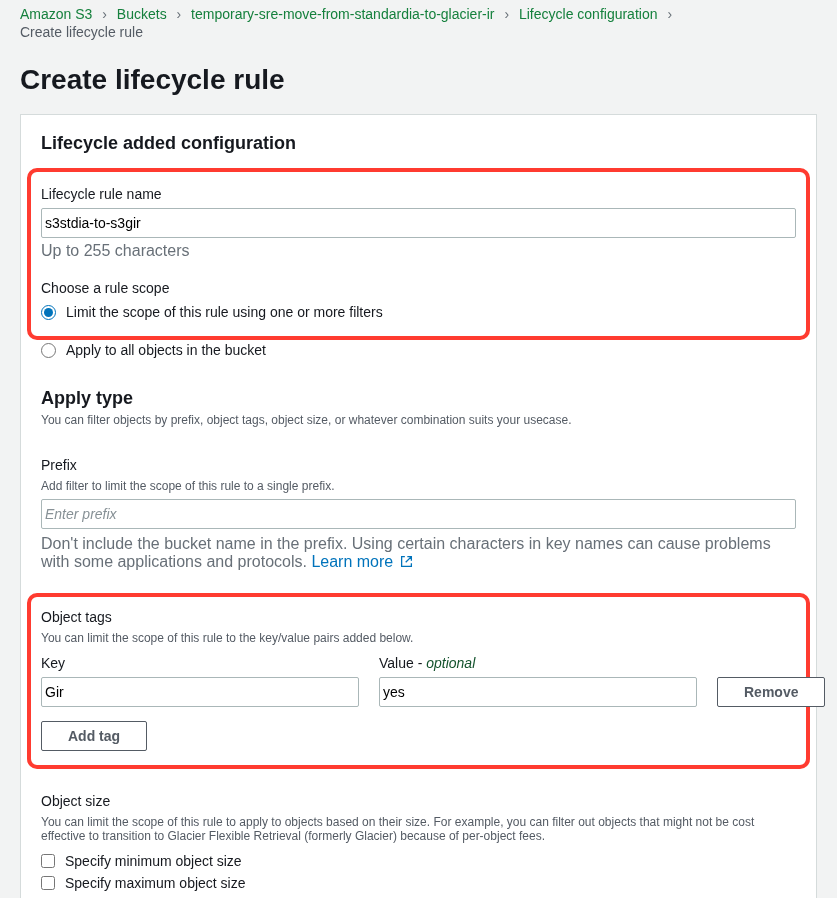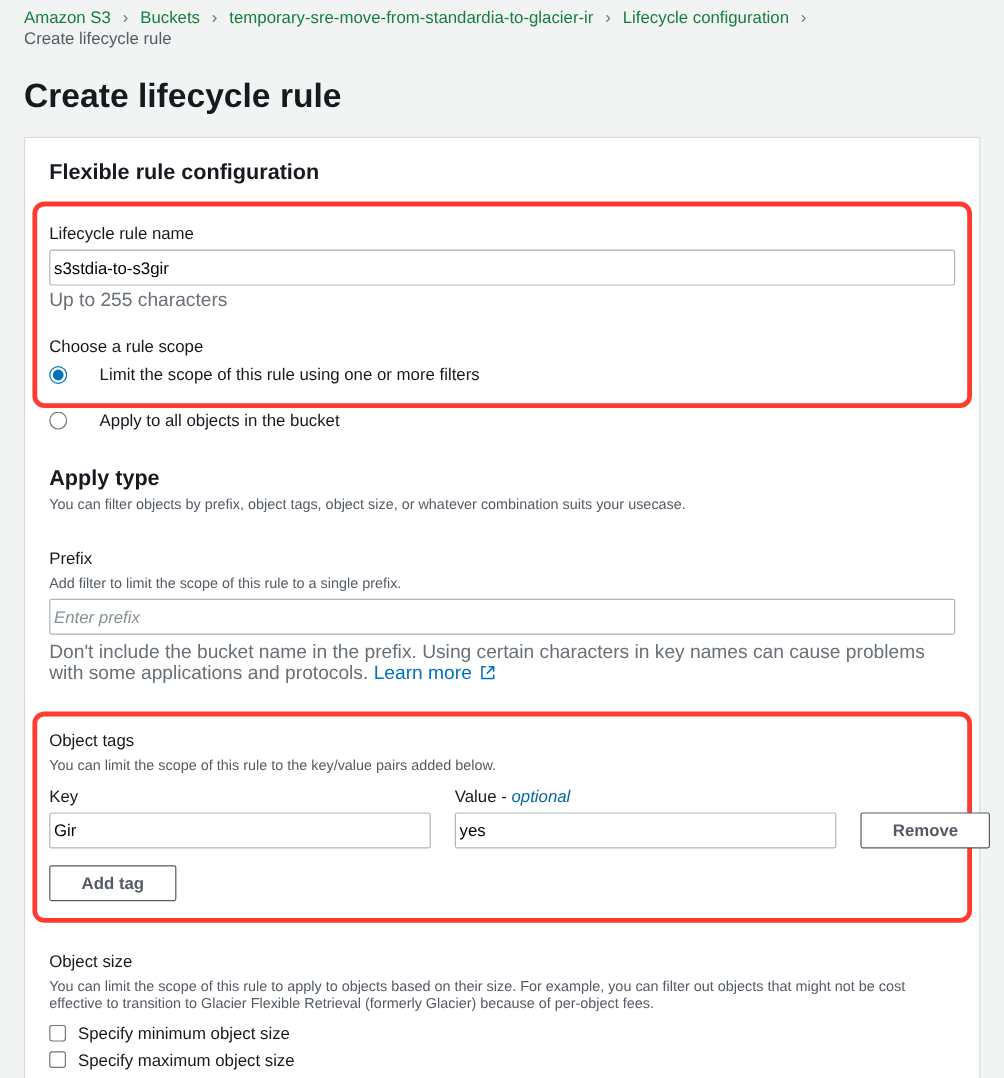--- a/index.html
+++ b/index.html
@@ -72,41 +72,41 @@
   }
   .desc-text {
     font-size: 12px;
     color: #545b64;
     margin-bottom: 10px;
   }
   .radio-group { margin-top: 8px; }
   .radio-row {
     display: flex;
     align-items: center;
-    gap: 27px;
+    gap: 10px;
     margin-bottom: 6px;
   }
   .radio-row input[type="radio"] {
     width: 15px; height: 15px;
     accent-color: #0073bb;
   }
   .radio-row label { font-size: 14px; }
   .spacer-20 { height: 20px; }
   .spacer-24 { height: 24px; }
   .link { color: #0073bb; text-decoration: none; }
   .ext-icon { display: inline-block; width: 13px; height: 13px; vertical-align: -1px; margin-left: 2px; }
   .tag-row {
     display: flex;
     gap: 20px;
     align-items: flex-end;
     margin-bottom: 14px;
   }
   .tag-col { flex: 0 0 auto; }
   .tag-col input.text-input { width: 318px; }
-  .tag-value-label span.opt { font-style: italic; color: #0369a1; }
+  .tag-value-label span.opt { font-style: italic; color: #14532d; }
   .btn {
     background: #fff;
     border: 1px solid #545b64;
     border-radius: 2px;
     padding: 6px 26px;
     font-size: 14px;
     font-weight: 700;
     color: #545b64;
     cursor: pointer;
     font-family: inherit;
@@ -134,21 +134,21 @@
   <a href="#">Lifecycle configuration</a>
   <span class="sep">›</span>
   <span class="current">Create lifecycle rule</span>
 </div>
 
 <h1 class="page-title">Create lifecycle rule</h1>
 
 <div class="panel">
   <div class="panel-inner">
 
-    <h2 class="section-title">Flexible rule configuration</h2>
+    <h2 class="section-title">Lifecycle added configuration</h2>
 
     <div class="highlight-box">
       <label class="field-label">Lifecycle rule name</label>
       <input type="text" class="text-input" value="s3stdia-to-s3gir" style="">
       <div class="help-text">Up to 255 characters</div>
 
       <div class="spacer-20"></div>
 
       <label class="field-label">Choose a rule scope</label>
       <div class="radio-group">

